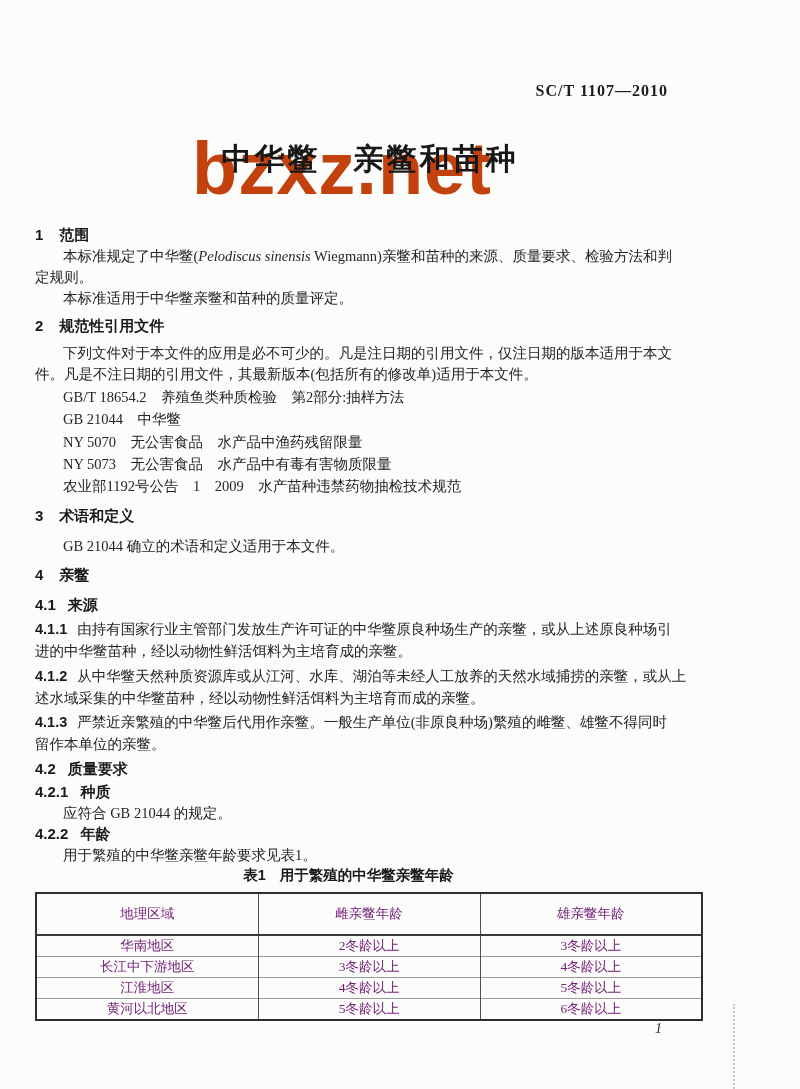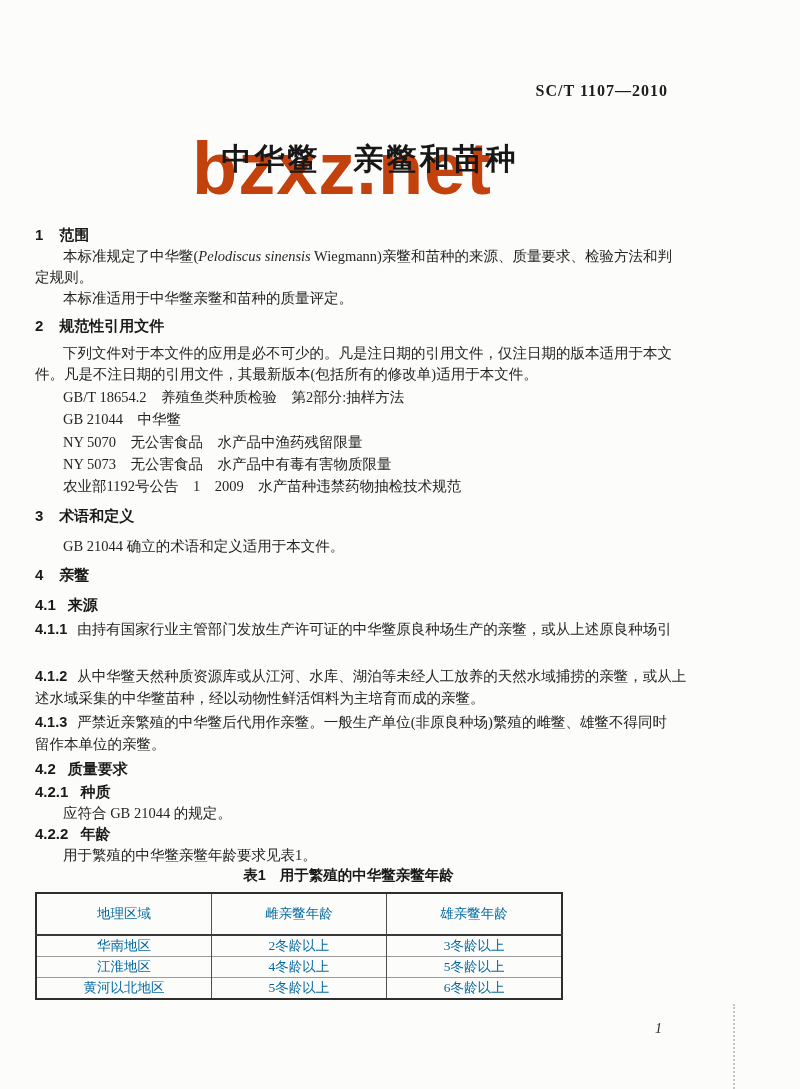--- a/index.html
+++ b/index.html
@@ -43,23 +43,23 @@
   }
   .latin { font-style:italic; font-family:"Liberation Serif","DejaVu Serif",serif; }
   .tcap {
     position:absolute; top:866px; left:35px; width:627px;
     text-align:center; z-index:1;
     font-family:"Liberation Sans","DejaVu Sans",sans-serif;
     font-weight:bold; font-size:14.5px; color:#1a1a1a;
   }
   .tcap .num { margin-right:14px; }
   table.t1 {
-    position:absolute; top:892px; left:35px; width:528px; z-index:1;
+    position:absolute; top:892px; left:35px; width:668px; z-index:1;
     border-collapse:collapse; table-layout:fixed;
-    font-size:13.5px; color:#0369a1;
+    font-size:13.5px; color:#701a75;
   }
   table.t1 th, table.t1 td {
     text-align:center; vertical-align:middle;
     border-left:1px solid #4f4f4f; border-right:1px solid #4f4f4f;
     font-weight:normal; padding:0;
   }
   table.t1 { border:2px solid #2e2e2e; }
   table.t1 thead th { height:40px; border-bottom:2px solid #3a3a3a; }
   table.t1 tbody td { height:20px; border-top:1px solid #9a9a9a; }
   table.t1 tbody tr:first-child td { border-top:none; }
@@ -111,20 +111,21 @@
   <div class="ln h" style="top:566px">
     <span class="num">4</span><span>亲鳖</span>
   </div>
   <div class="ln h" style="top:596px">
     <span class="num" style="margin-right:12px">4.1</span><span>来源</span>
   </div>
 
   <div class="ln" style="top:620px">
     <span class="cnum">4.1.1</span><span>由持有国家行业主管部门发放生产许可证的中华鳖原良种场生产的亲鳖，或从上述原良种场引</span>
   </div>
+  <div class="ln" style="top:642px">进的中华鳖苗种，经以动物性鲜活饵料为主培育成的亲鳖。</div>
 
   <div class="ln" style="top:667px">
     <span class="cnum">4.1.2</span><span>从中华鳖天然种质资源库或从江河、水库、湖泊等未经人工放养的天然水域捕捞的亲鳖，或从上</span>
   </div>
   <div class="ln" style="top:689px">述水域采集的中华鳖苗种，经以动物性鲜活饵料为主培育而成的亲鳖。</div>
 
   <div class="ln" style="top:713px">
     <span class="cnum">4.1.3</span><span>严禁近亲繁殖的中华鳖后代用作亲鳖。一般生产单位(非原良种场)繁殖的雌鳖、雄鳖不得同时</span>
   </div>
   <div class="ln" style="top:735px">留作本单位的亲鳖。</div>
@@ -155,20 +156,25 @@
         <th>雄亲鳖年龄</th>
       </tr>
     </thead>
     <tbody>
       <tr>
         <td>华南地区</td>
         <td>2冬龄以上</td>
         <td>3冬龄以上</td>
       </tr>
       <tr>
+        <td>长江中下游地区</td>
+        <td>3冬龄以上</td>
+        <td>4冬龄以上</td>
+      </tr>
+      <tr>
         <td>江淮地区</td>
         <td>4冬龄以上</td>
         <td>5冬龄以上</td>
       </tr>
       <tr>
         <td>黄河以北地区</td>
         <td>5冬龄以上</td>
         <td>6冬龄以上</td>
       </tr>
     </tbody>

